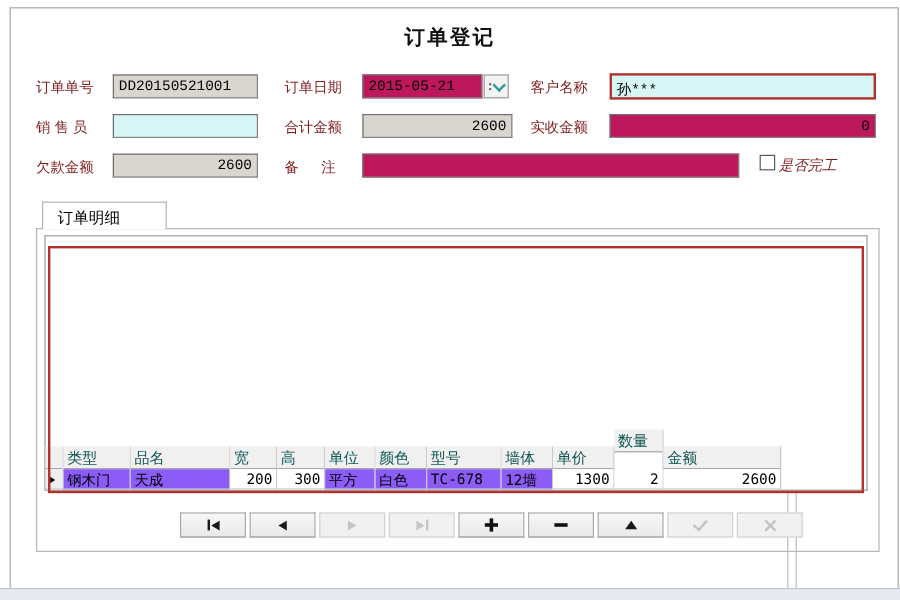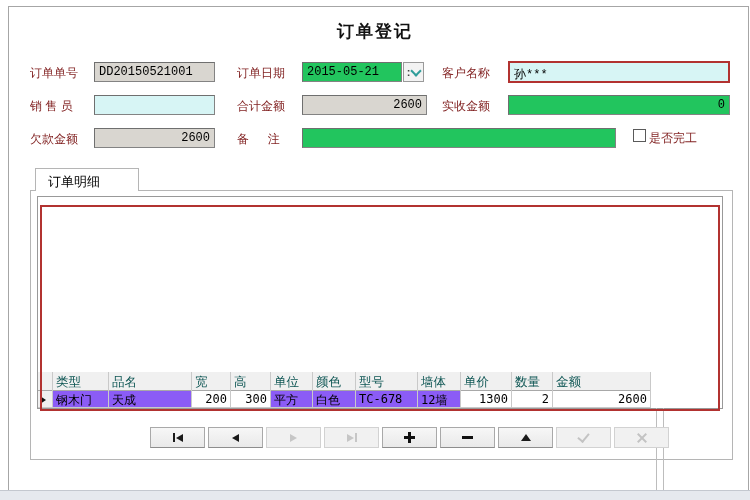--- a/index.html
+++ b/index.html
@@ -9,21 +9,21 @@
   .win{left:8px;top:6px;width:739px;height:484px;border:1px solid #a6a6a6;background:#fff;}
   .bottom-strip{left:0;top:490px;width:750px;height:10px;background:#e6e9ee;border-top:1px solid #c4c8cf;}
   .title{left:0;top:20px;width:750px;text-align:center;font-size:17px;font-weight:bold;color:#111;letter-spacing:2px;}
   
   .lbl{font-size:12px;color:#7f1d1d;white-space:pre;}
   .fld{box-sizing:border-box;height:20px;border:1px solid #838383;border-top-color:#6f6f6f;border-left-color:#6f6f6f;
        font-family:Liberation Mono, monospace;font-size:12px;color:#000;
        padding:2px 4px 0 4px;overflow:hidden;white-space:nowrap;}
   .fld.gray{background:#d9d6d0;}
   .fld.cyan{background:#d7f5f5;}
-  .fld.white{background:#22c55e;}
+  .fld.white{background:#be185d;}
   .fld.num{text-align:right;}
   .fld.red{border:2px solid #b23230;height:22px;padding-top:3px;}
   .dropbtn{box-sizing:border-box;width:21px;height:20px;border:1px solid #9a9a9a;background:#f3f3f3;
            display:flex;align-items:center;justify-content:center;gap:2px;cursor:pointer;}
   .dropbtn .colon{font-size:11px;color:#444;font-weight:bold;line-height:1;}
   .chev-down{width:6px;height:6px;border-right:2px solid #2f9d9a;border-bottom:2px solid #2f9d9a;
              transform:rotate(45deg);margin-top:-3px;}
   .checkbox-box{box-sizing:border-box;width:13px;height:13px;border:1px solid #5a5a5a;background:#fff;}
   
   .pagectl{left:30px;top:190px;width:701px;height:268px;border:1px solid #b5b5b5;background:#fff;}
@@ -93,21 +93,21 @@
   <div class="abs lbl" style="left:442px;top:98px;">实收金额</div>
   <div class="abs fld white num" style="left:508px;top:95px;width:222px;">0</div>
 
   <div class="abs lbl" style="left:30px;top:131px;">欠款金额</div>
   <div class="abs fld gray num" style="left:94px;top:128px;width:121px;">2600</div>
 
   <div class="abs lbl" style="left:237px;top:131px;">备　  注</div>
   <div class="abs fld white" style="left:302px;top:128px;width:314px;"></div>
 
   <div class="abs checkbox-box" style="left:633px;top:129px;"></div>
-  <div class="abs lbl" style="left:649px;top:130px;">是否完工</div>
+  <div class="abs lbl" style="left:649px;top:130px;font-style:italic;">是否完工</div>
 
   <div class="abs pagectl"></div>
   <div class="abs tab">订单明细</div>
 
   <div class="abs grid">
     <div class="gcol" style="width:14px;">
       <div class="gh"></div>
       <div class="gc gind">
           <span class="tri-r-sm"></span>
         </div>
@@ -141,21 +141,21 @@
       <div class="gc cyan">TC-678</div>
     </div>
     <div class="gcol" style="width:42px;">
       <div class="gh">墙体</div>
       <div class="gc cyan">12墙</div>
     </div>
     <div class="gcol" style="width:50px;">
       <div class="gh">单价</div>
       <div class="gc num">1300</div>
     </div>
-    <div class="gcol" style="width:40px;">
+    <div class="gcol" style="width:40px;gap:14px;">
       <div class="gh">数量</div>
       <div class="gc num">2</div>
     </div>
     <div class="gcol" style="width:97px;">
       <div class="gh">金额</div>
       <div class="gc num">2600</div>
     </div>
     <div class="gutter">
         <div class="gutter-lines"></div>
       </div>

